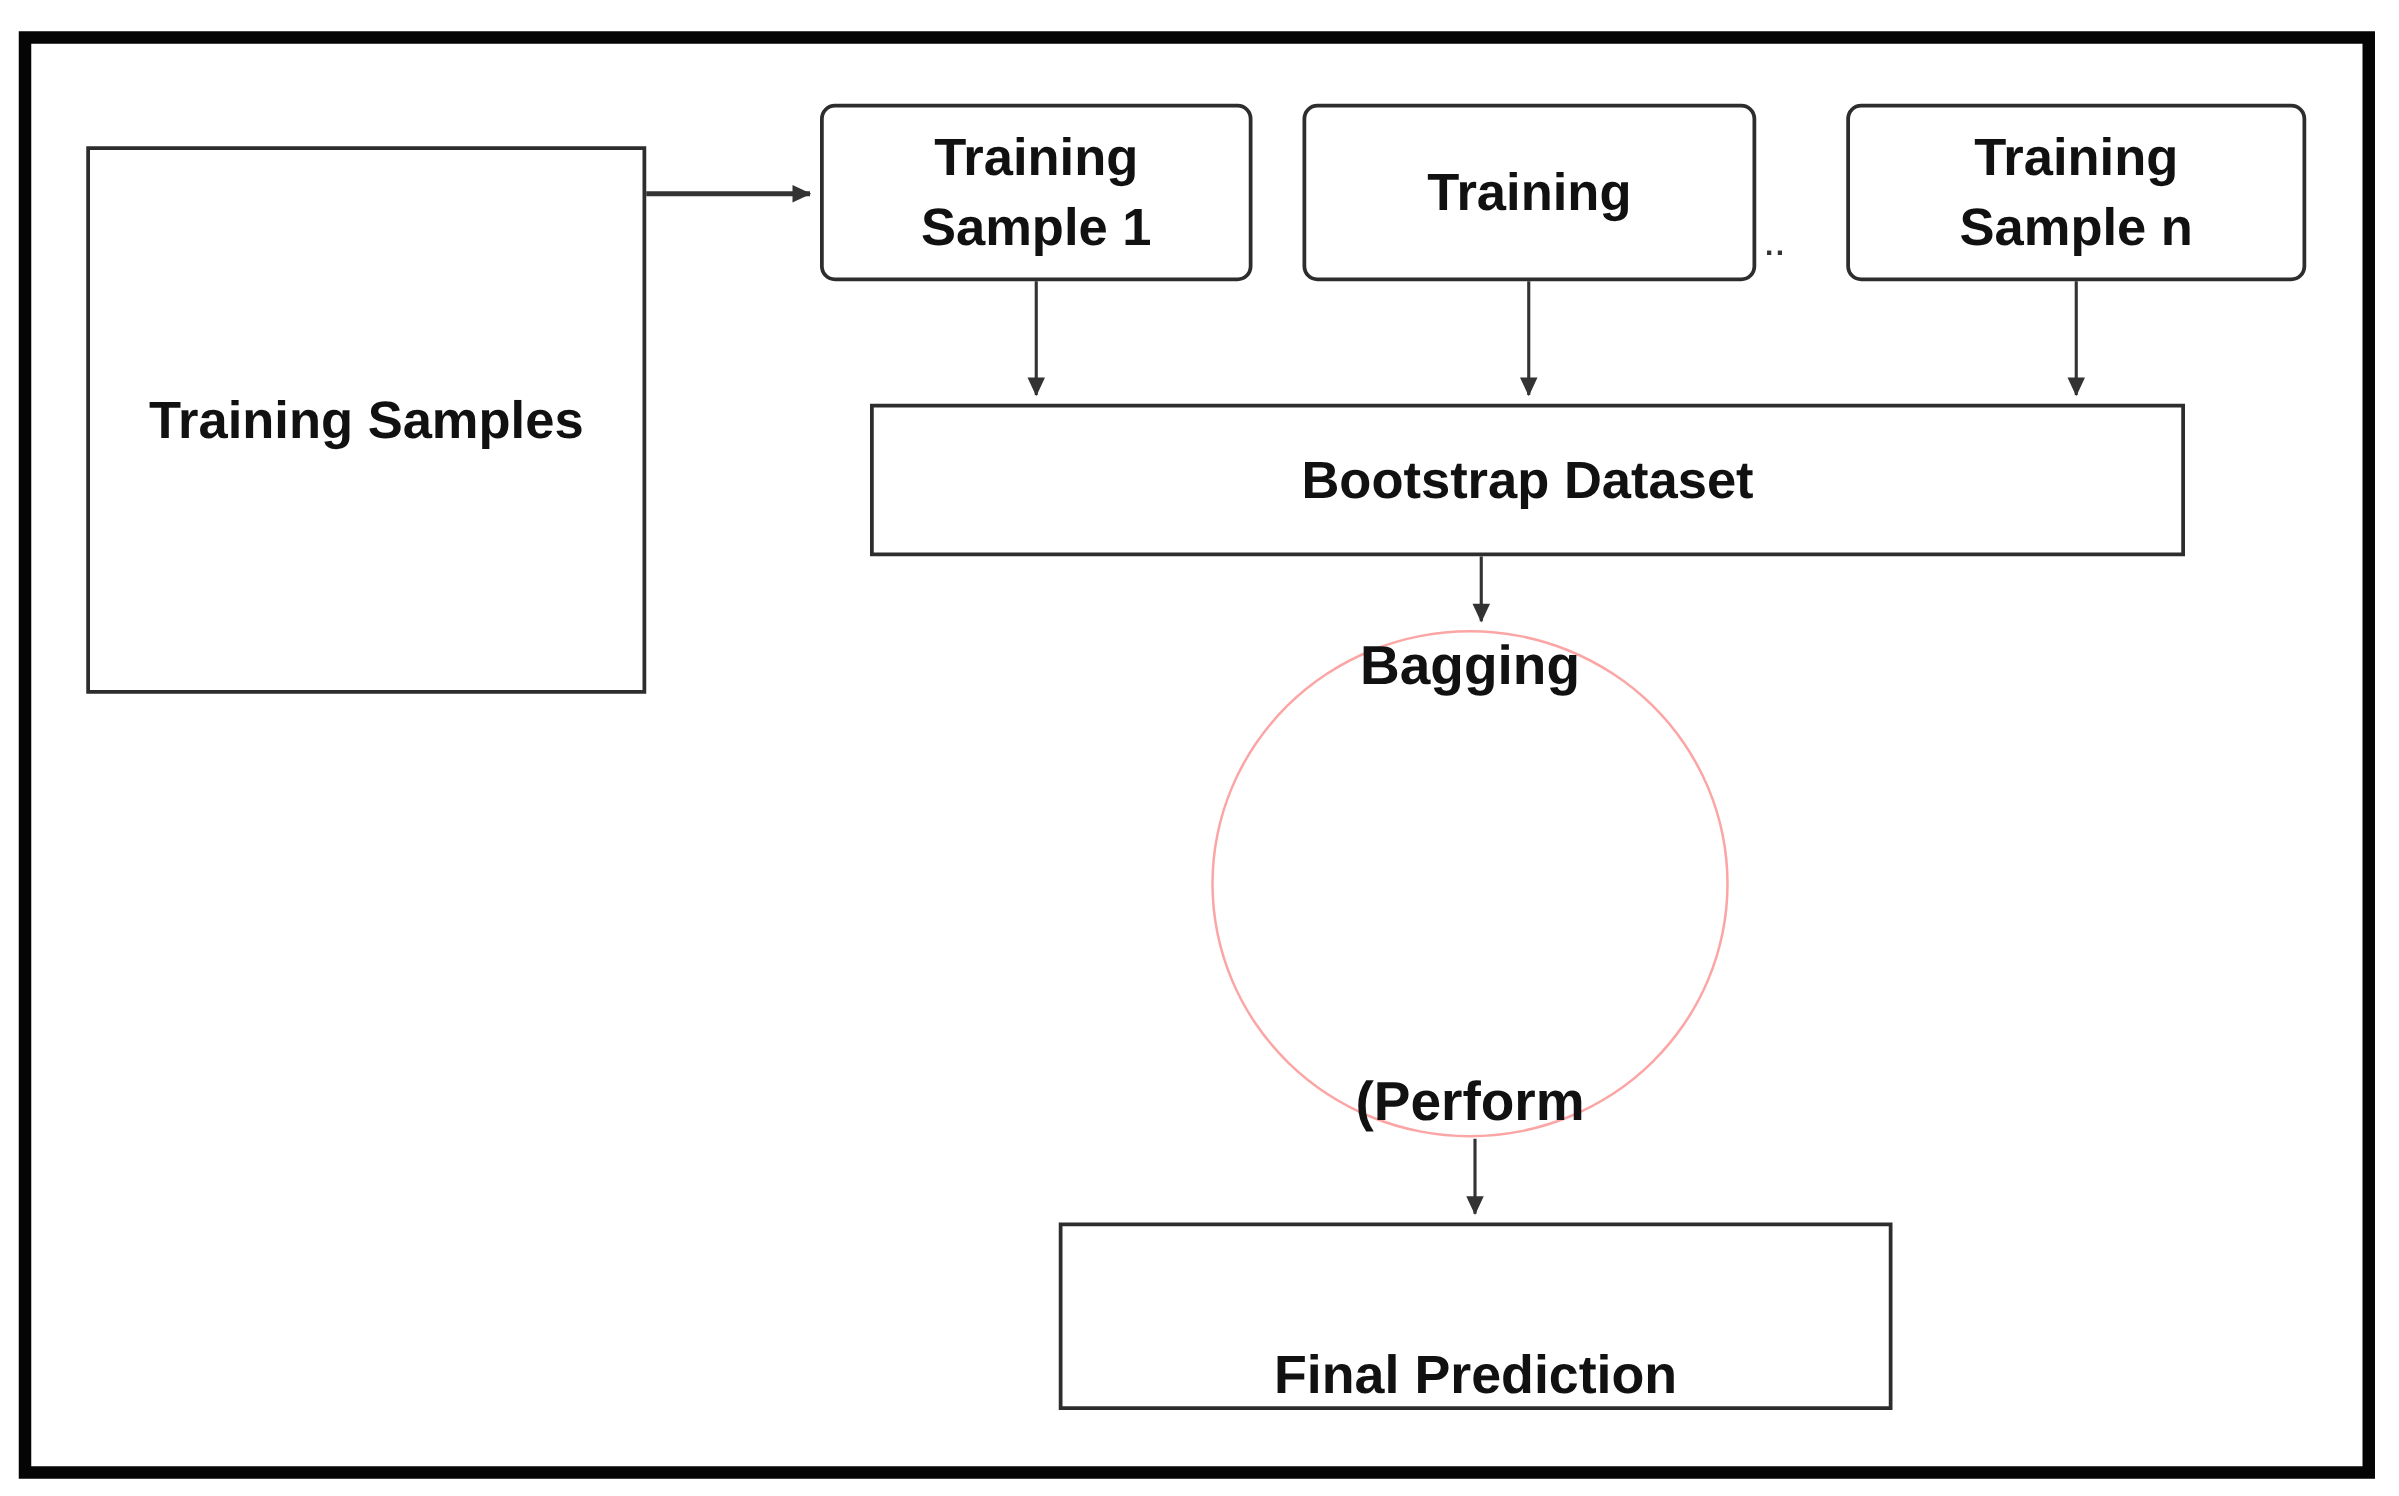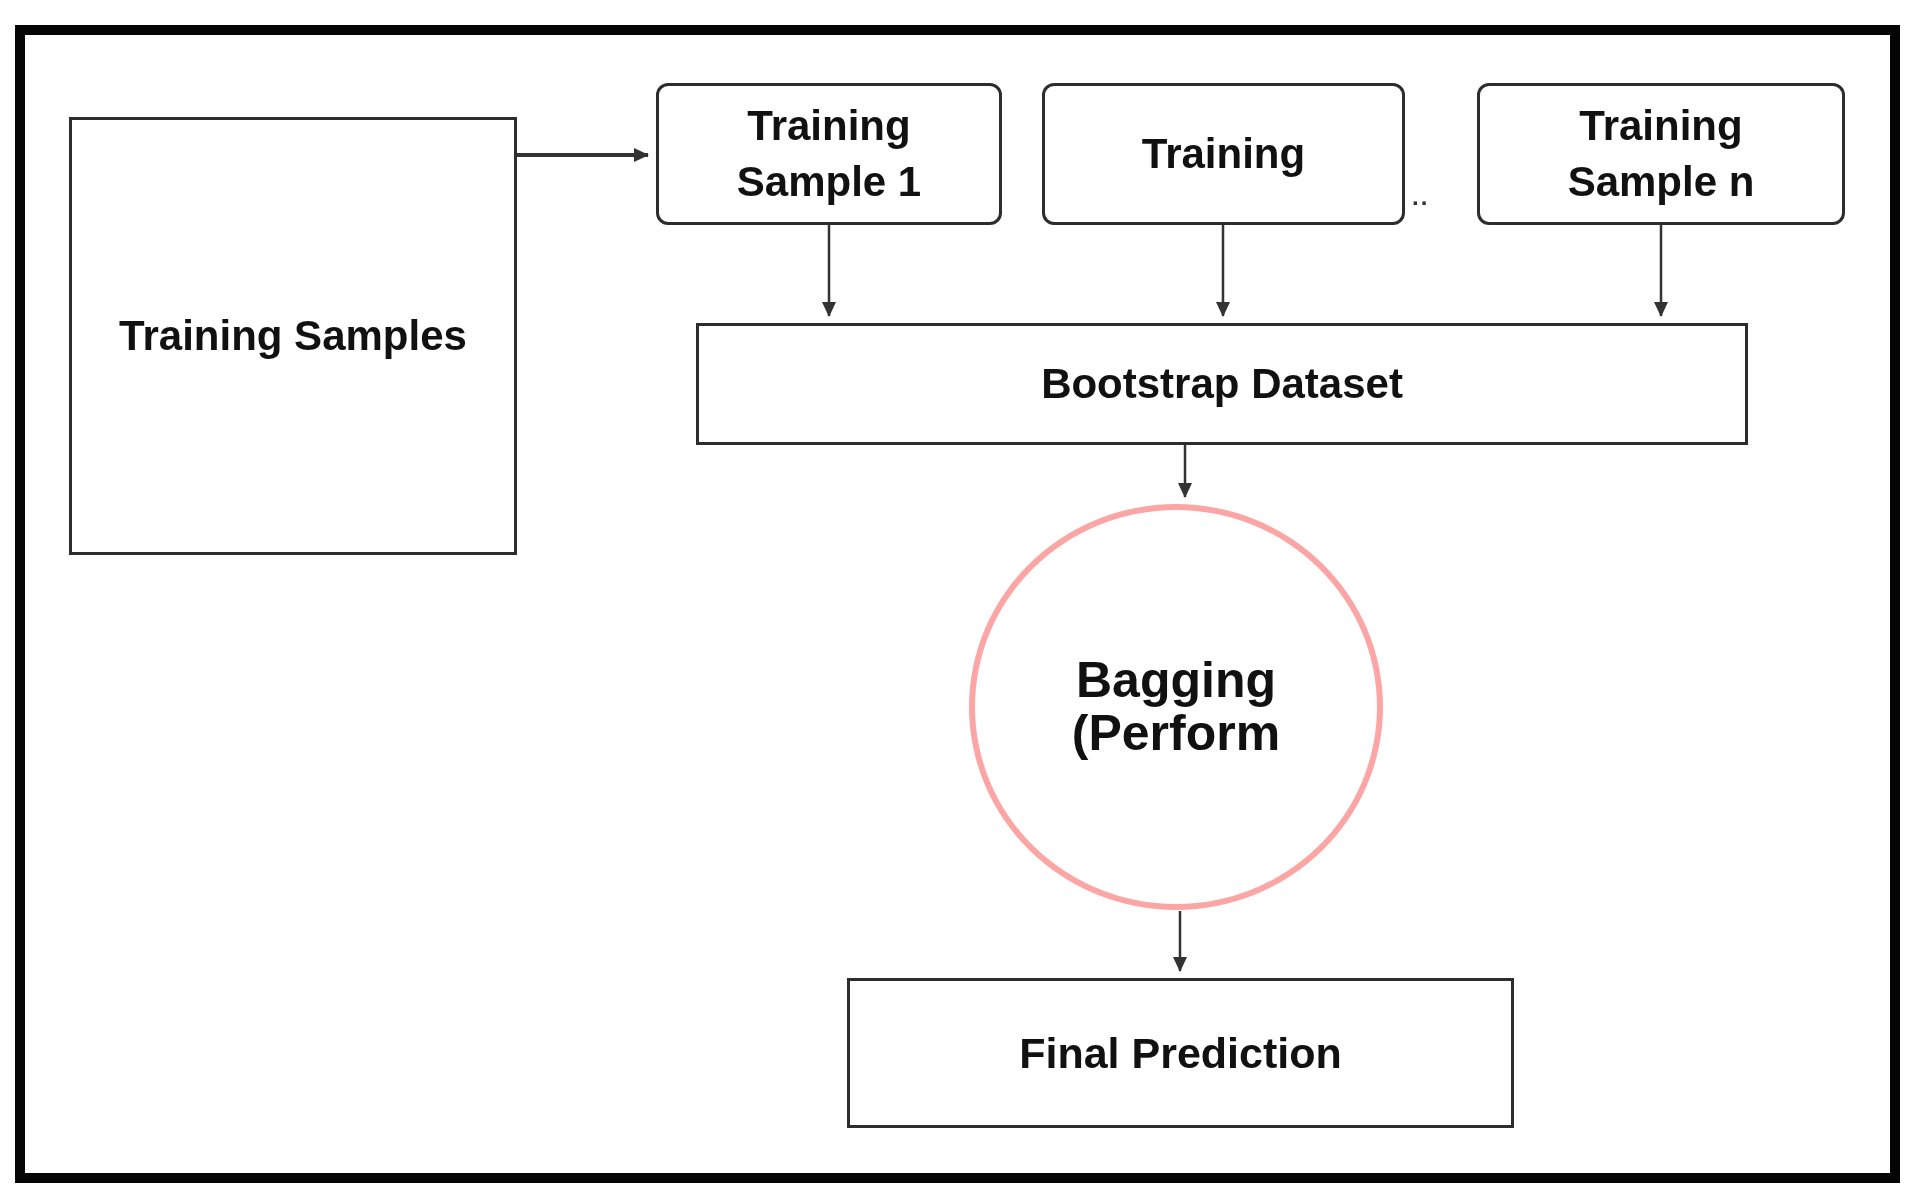--- a/index.html
+++ b/index.html
@@ -83,31 +83,33 @@
     width: 1052px;
     height: 122px;
     font-size: 42px;
     text-align: right;
   }
   .bagging {
     left: 969px;
     top: 504px;
     width: 414px;
     height: 406px;
-    border: 6px solid #fca5a5;
+    border: 2px solid #fca5a5;
     border-radius: 50%;
-    font-size: 50px;
+    font-size: 44px;
     line-height: 53px;
+    justify-content: space-between;
   }
   .final {
     left: 847px;
     top: 978px;
     width: 667px;
     height: 150px;
     font-size: 43px;
+    justify-content: flex-end;
   }
 </style>
 </head>
 <body>
 
 <div class="canvas">
 
   <div class="frame"></div>
 
   <svg class="connectors" viewBox="0 0 1919 1197" xmlns="http://www.w3.org/2000/svg" aria-hidden="true">

